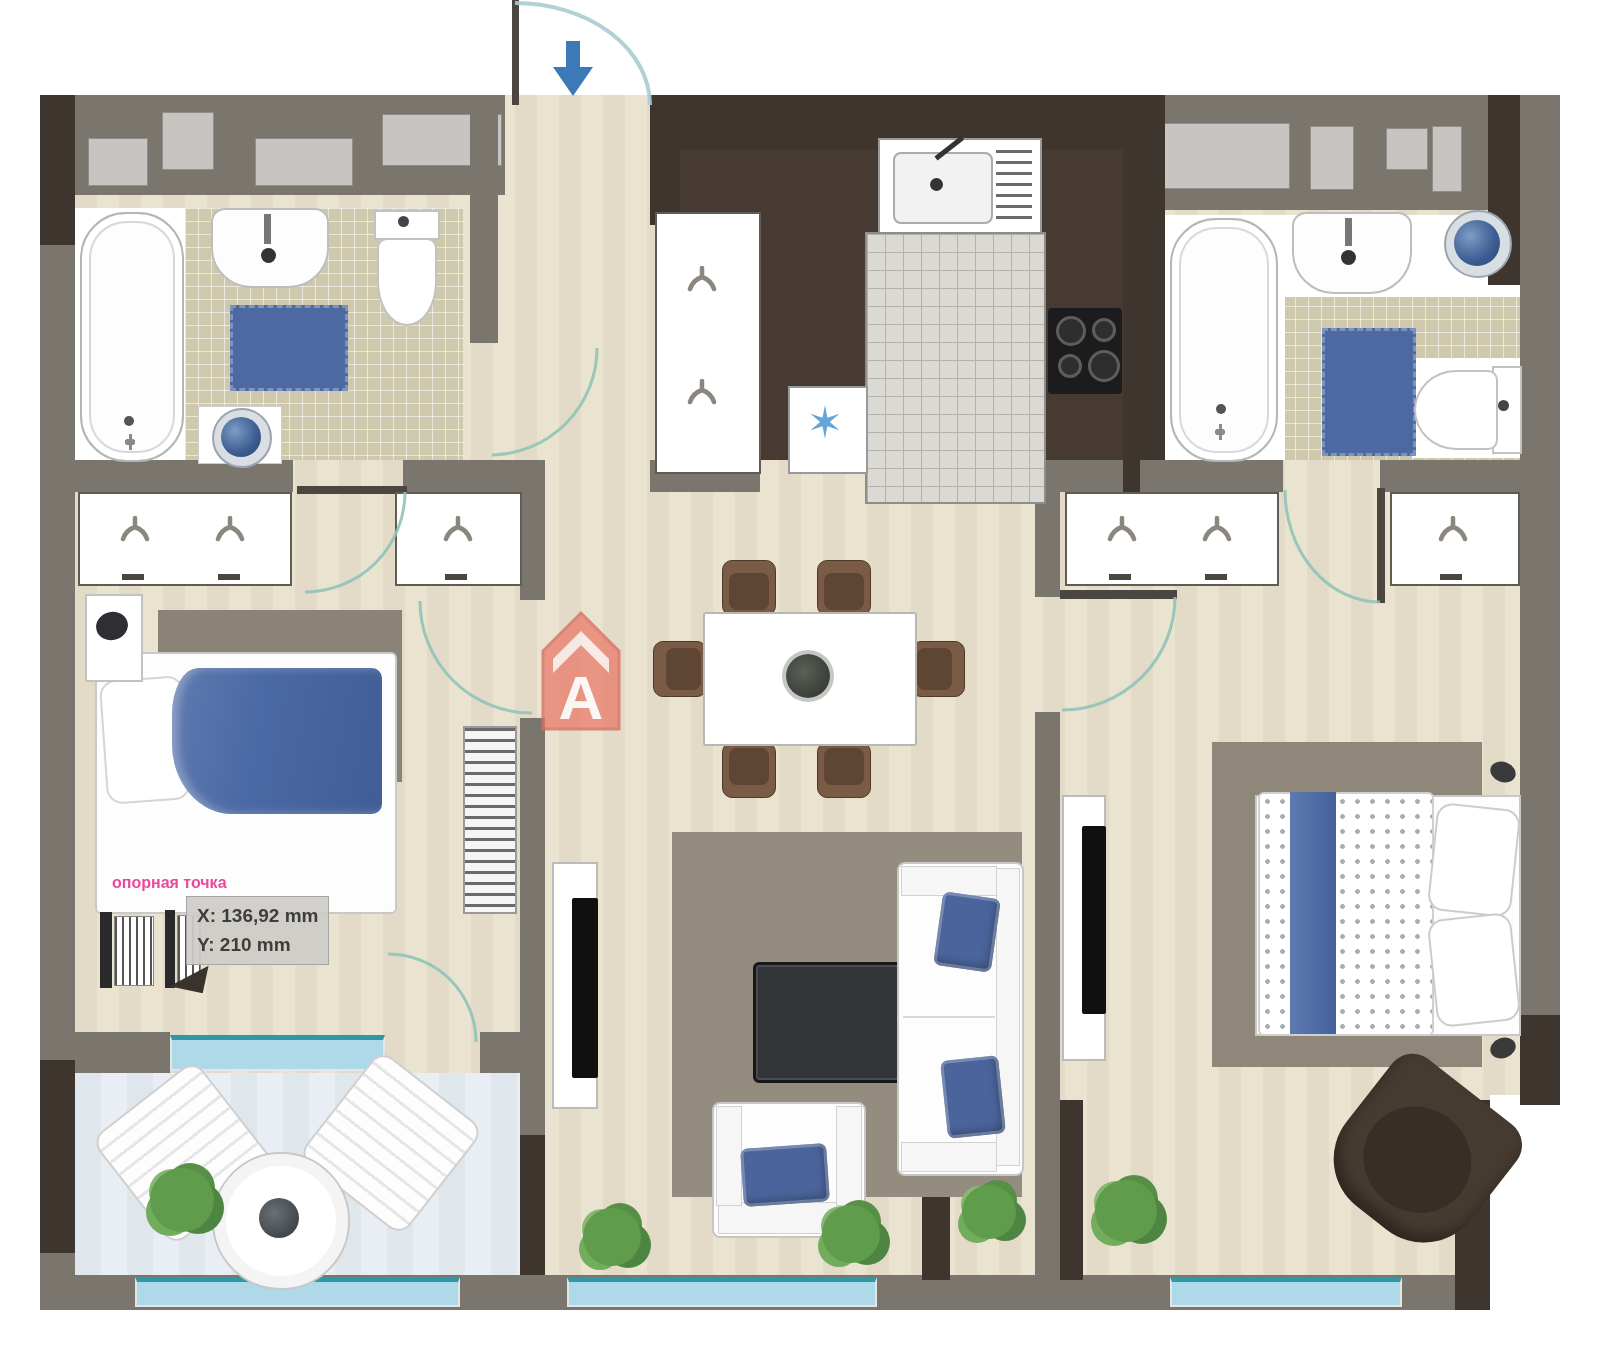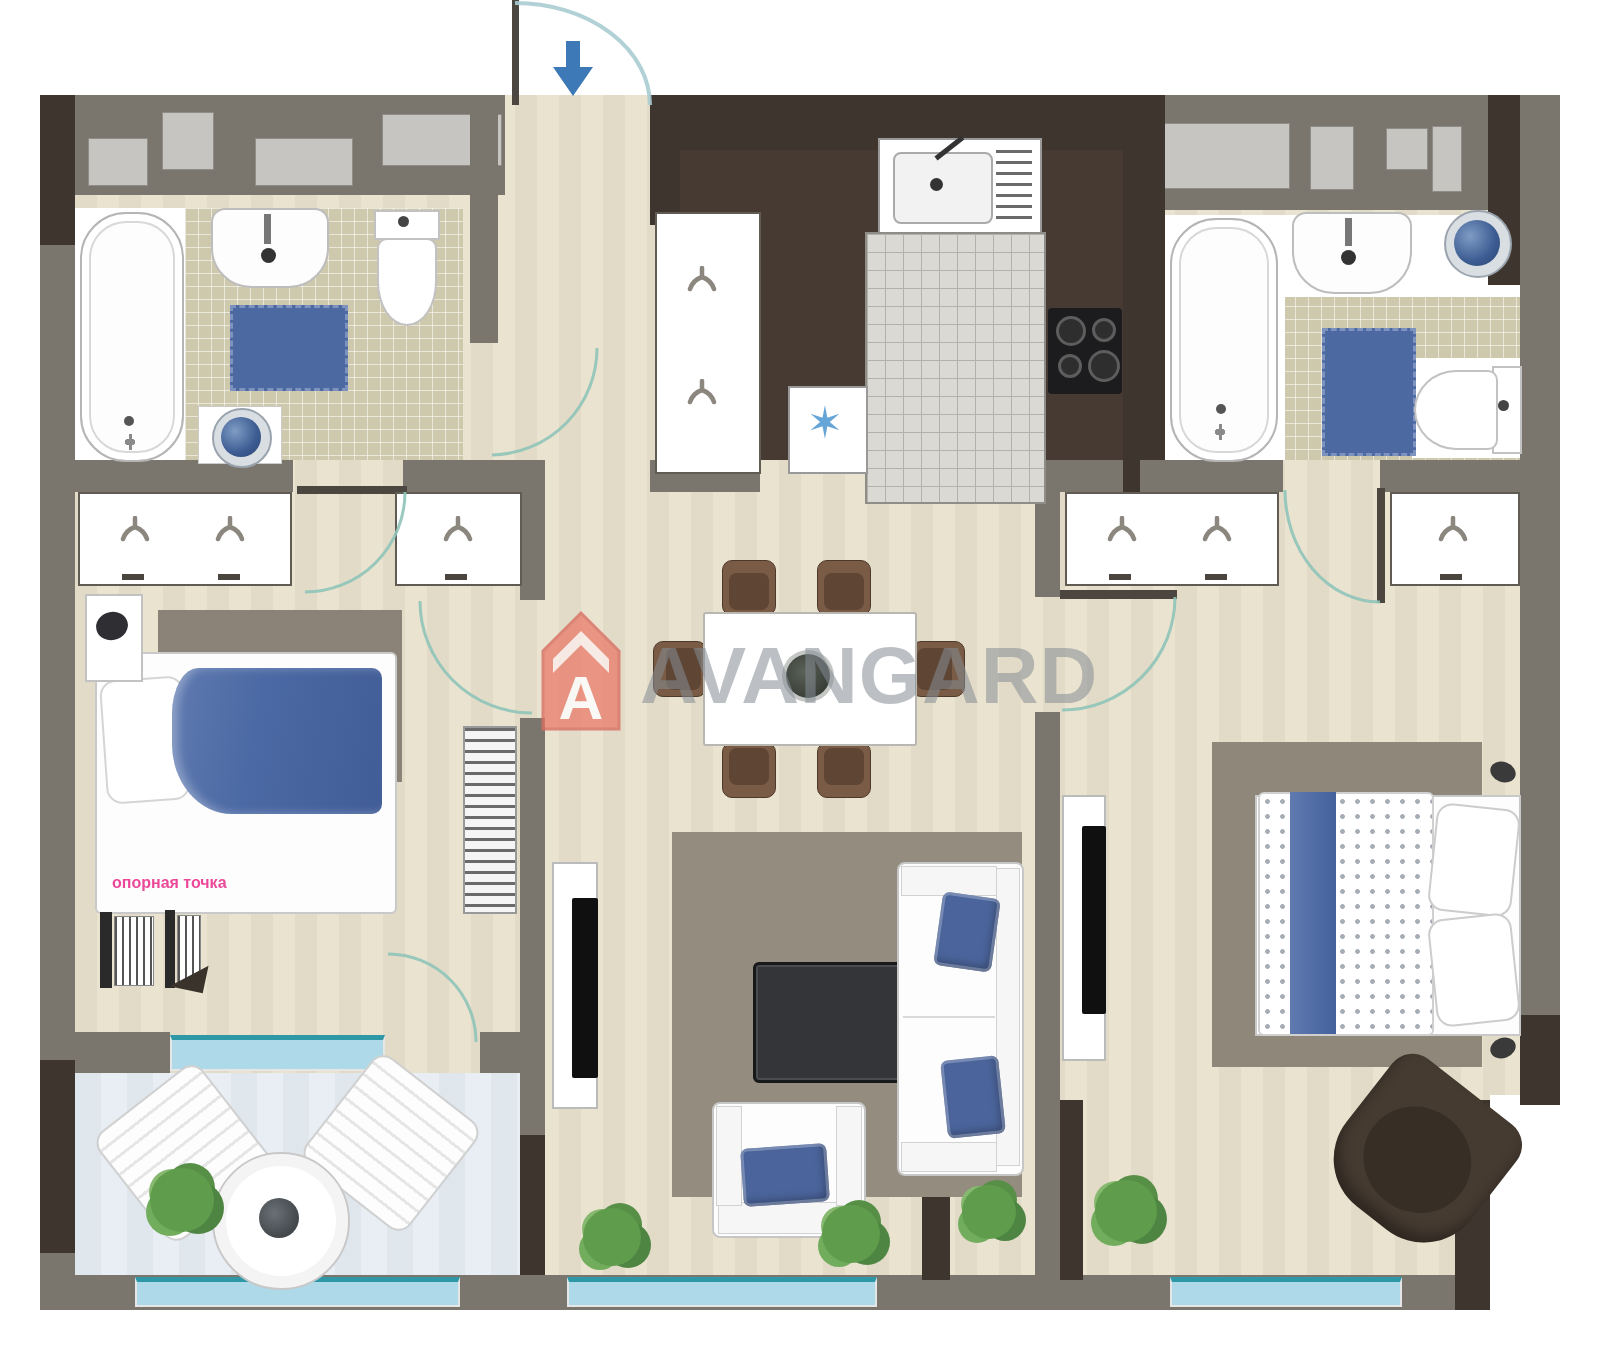--- a/index.html
+++ b/index.html
@@ -236,20 +236,24 @@
   <div class="abs white-box" style="left:85px;top:594px;width:54px;height:84px"></div>
   <div class="abs" style="left:96px;top:612px;width:32px;height:28px;background:#2f2f33;border-radius:50%;transform:rotate(-15deg)"></div>
   <div class="abs stripes-h" style="left:463px;top:726px;width:50px;height:184px;background-color:#f5f5f5;border:2px solid #999"></div>
 
   <div class="abs" style="left:100px;top:912px;width:12px;height:76px;background:#2a2a2a"></div>
   <div class="abs stripes-v" style="left:114px;top:916px;width:38px;height:68px;background-color:#fff;border:1px solid #888"></div>
   <div class="abs" style="left:165px;top:910px;width:10px;height:78px;background:#2a2a2a"></div>
   <div class="abs stripes-v" style="left:177px;top:915px;width:22px;height:68px;background-color:#fff;border:1px solid #888"></div>
   <div class="abs" style="left:172px;top:962px;width:0;height:0;border-left:34px solid transparent;border-bottom:28px solid #3a332c;transform:rotate(12deg)"></div>
   <div class="abs pink-note" style="left:112px;top:874px">опорная точка</div>
+  <div class="abs tip" style="left:186px;top:896px">
+    <div>X: 136,92 mm</div>
+    <div>Y: 210 mm</div>
+  </div>
 
   <div class="abs" style="left:118px;top:1085px;width:128px;height:132px;background:repeating-linear-gradient(#fdfdfd 0 12px,#e6e6e6 12px 15px);border:2px solid #d0d0d0;border-radius:16px;transform:rotate(-38deg)"></div>
   <div class="abs" style="left:325px;top:1075px;width:128px;height:132px;background:repeating-linear-gradient(#fdfdfd 0 12px,#e6e6e6 12px 15px);border:2px solid #d0d0d0;border-radius:16px;transform:rotate(38deg)"></div>
   <div class="abs" style="left:212px;top:1152px;width:134px;height:134px;background:#fff;border:2px solid #c8c8c8;border-radius:50%;box-shadow:inset 0 0 0 12px #f4f4f4"></div>
   <div class="abs" style="left:259px;top:1198px;width:40px;height:40px;border-radius:50%;background:radial-gradient(circle at 38% 38%,#6a7076,#43484c 70%)"></div>
   <div class="abs plant" style="left:150px;top:1168px;width:64px;height:64px"></div>
 
   <div class="abs" style="left:1212px;top:742px;width:270px;height:325px;background:#8f8779"></div>
   <div class="abs" style="left:1255px;top:795px;width:262px;height:237px;background:#fdfdfd;border:2px solid #c8c8c8"></div>
   <div class="abs" style="left:1258px;top:792px;width:172px;height:240px;background-color:#fff;background-image:radial-gradient(#a7adb5 2px,transparent 2.8px);background-size:15px 15px;border:2px solid #d0d0d0;border-radius:6px"></div>
@@ -280,15 +284,14 @@
     <path d="M 1285 490 A 95 112 0 0 0 1380 602"></path>
   </svg>
 
   <div class="abs" style="left:535px;top:605px;width:92px;height:132px;opacity:.8">
     <svg width="92" height="132" viewBox="0 0 92 132">
       <path d="M 8 46 L 46 8 L 84 46 V 124 H 8 Z" fill="#ea8172" stroke="#d86e60" stroke-width="3"></path>
       <path d="M 18 54 L 46 26 L 74 54 L 74 68 L 46 40 L 18 68 Z" fill="#ffffff" opacity=".85"></path>
       <text x="46" y="114" text-anchor="middle" font-family="Liberation Sans, sans-serif" font-size="62" font-weight="bold" fill="#ffffff">A</text>
     </svg>
   </div>
-  <div class="abs wm-text" style="left:640px;top:630px">AVANGARD</div>
 
 </div>
 
 </body></html>

